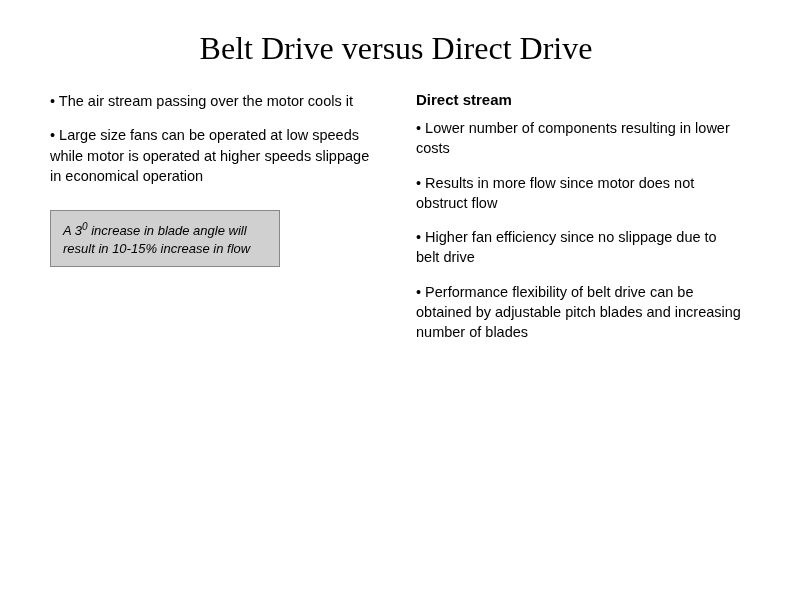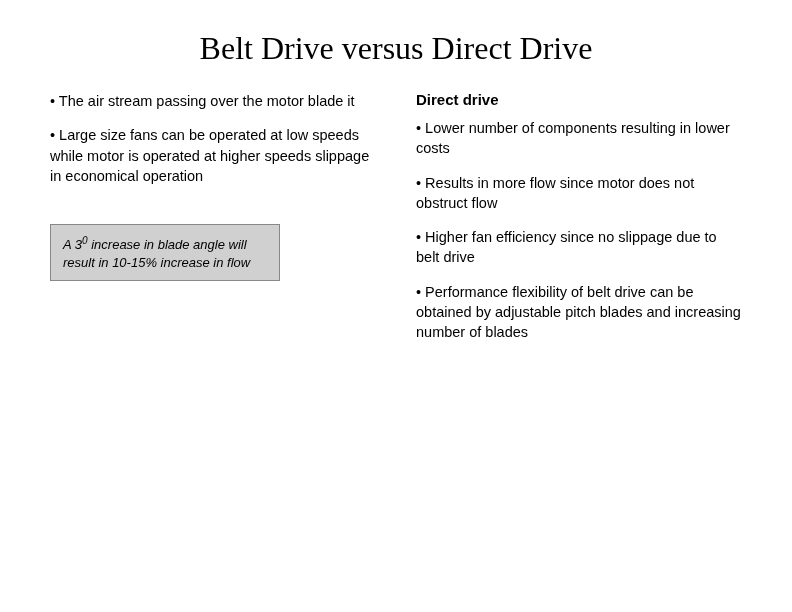--- a/index.html
+++ b/index.html
@@ -52,21 +52,21 @@
     .bullet-item {
       margin-bottom: 14px;
       font-size: 14.5px;
       line-height: 1.4;
     }
 
     .note-box {
       border: 1px solid #888;
       background: #d0d0d0;
       padding: 8px 12px;
-      margin-top: 24px;
+      margin-top: 10px;
       font-style: italic;
       font-size: 13px;
       line-height: 1.4;
       max-width: 230px;
     }
 
     sup {
       font-size: 10px;
       vertical-align: super;
     }
@@ -74,30 +74,30 @@
 </head>
 <body>
 
 <div class="page">
   <h1 class="title">Belt Drive versus Direct Drive</h1>
 
   <div class="content">
 
     <div class="column">
 
-      <div class="bullet-item">• The air stream passing over the motor blade it</div>
+      <div class="bullet-item">• The air stream passing over the motor cools it</div>
       <div class="bullet-item">• Large size fans can be operated at low speeds while motor is operated at higher speeds slippage in economical operation</div>
 
       <div class="note-box">
         <span><em>A 3<sup>0</sup> increase in blade angle will result in 10-15% increase in flow</em></span>
       </div>
     </div>
 
     <div class="column">
-      <div class="col-header">Direct drive</div>
+      <div class="col-header">Direct stream</div>
 
       <div class="bullet-item">• Lower number of components resulting in lower costs</div>
       <div class="bullet-item">• Results in more flow since motor does not obstruct flow</div>
       <div class="bullet-item">• Higher fan efficiency since no slippage due to belt drive</div>
       <div class="bullet-item">• Performance flexibility of belt drive can be obtained by adjustable pitch blades and increasing number of blades</div>
     </div>
 
   </div>
 </div>
 

